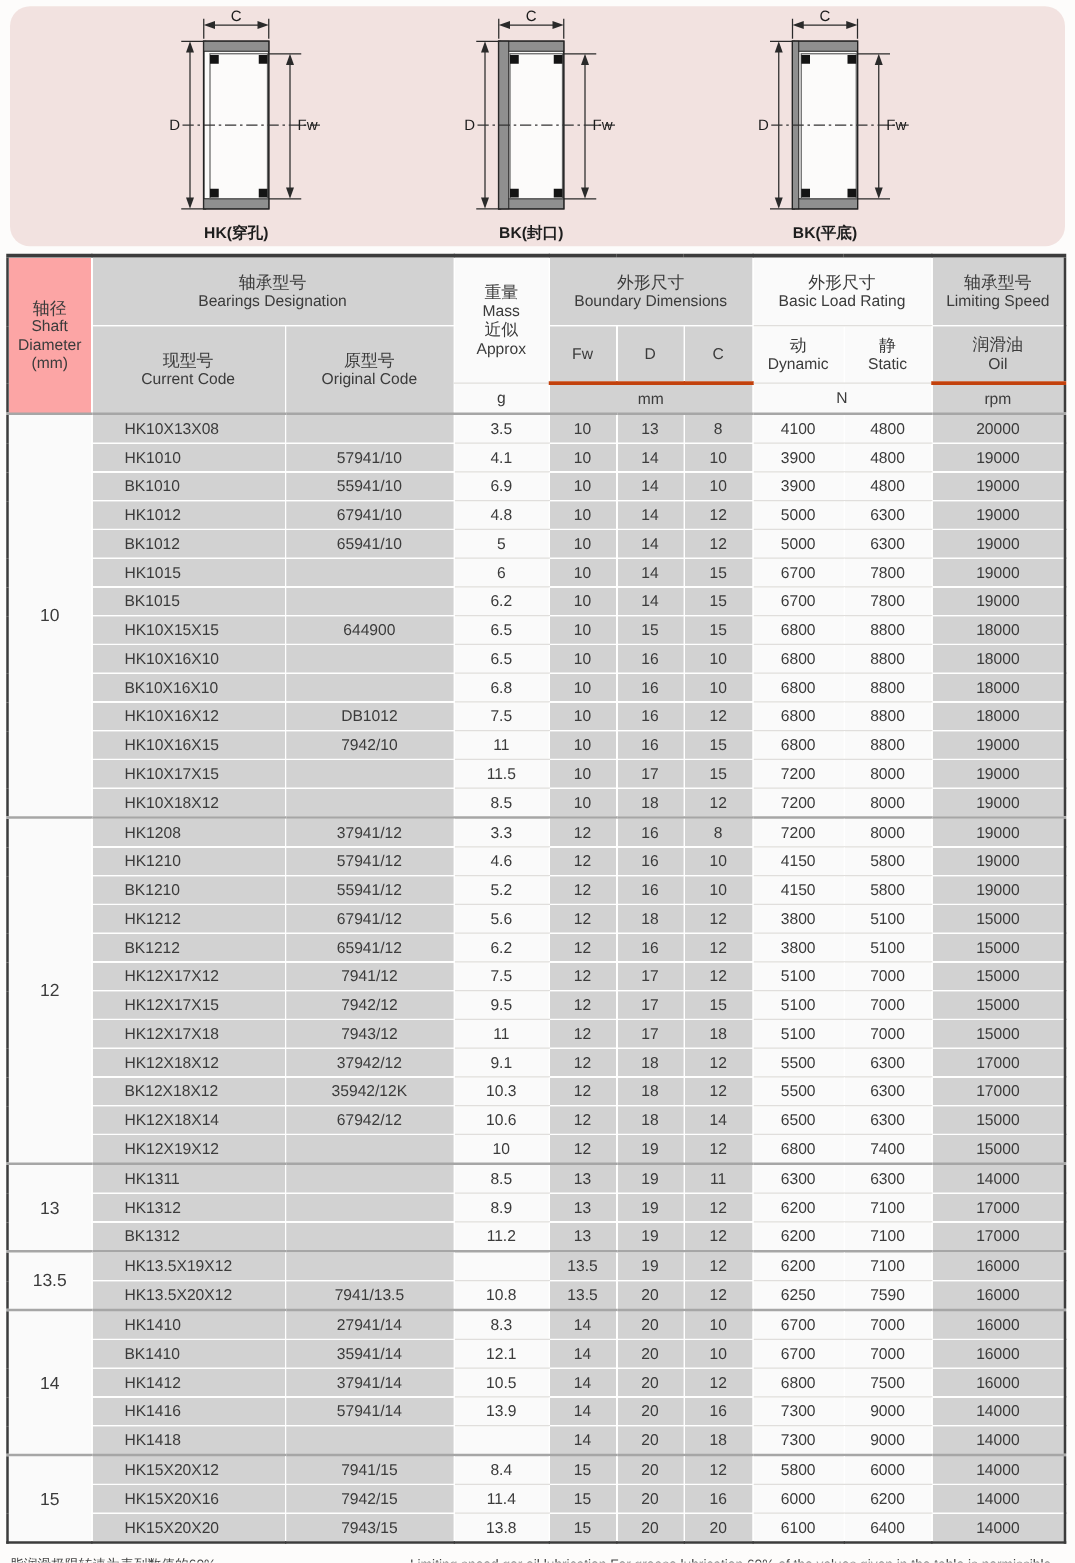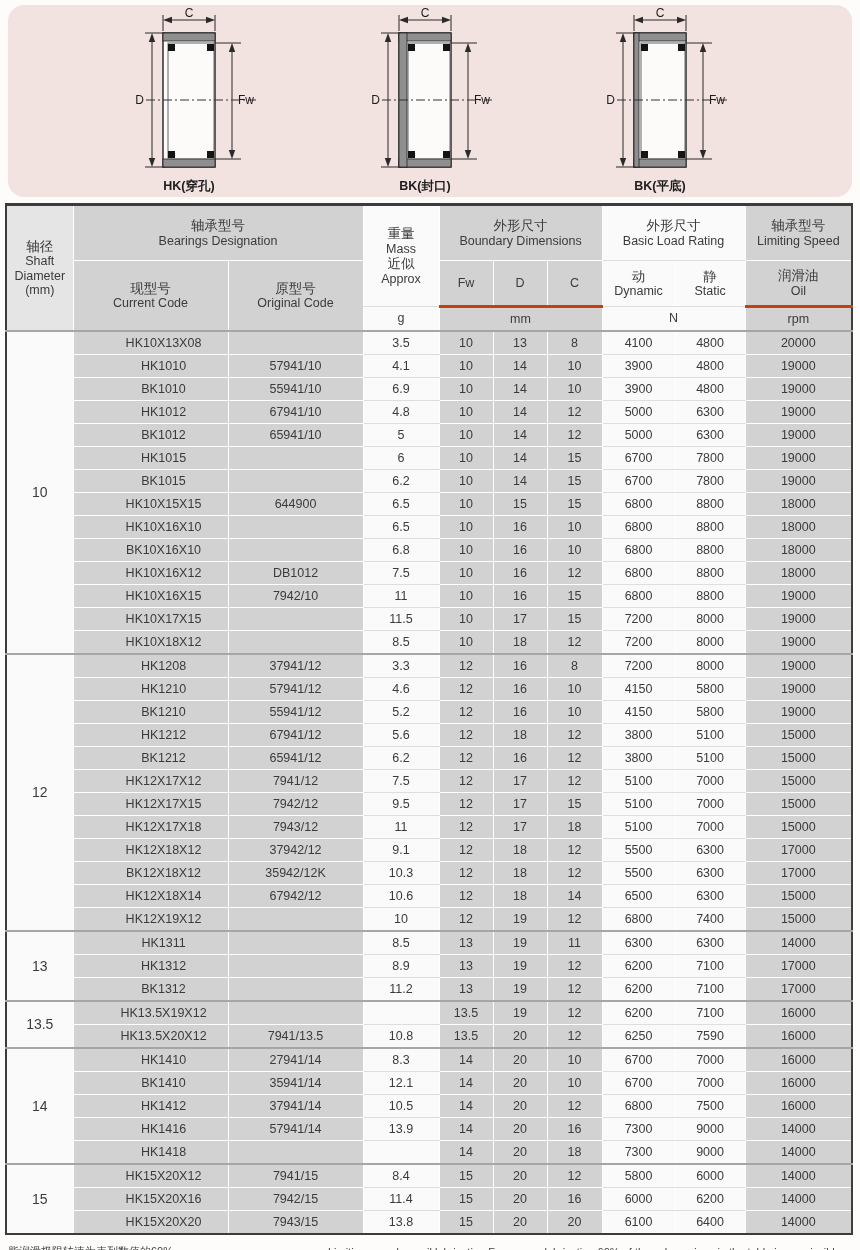--- a/index.html
+++ b/index.html
@@ -57,24 +57,24 @@
   td.g{background:#d2d2d2;}
   td.w{background:#fafafa;border-bottom:1px solid #e0dedc;}
   thead td{font-size:12.5px;}
   thead .zh{font-size:13.5px;display:block;}
   thead .en{display:block;}
   thead tr.h1 td{height:54px;}
   thead tr.h2 td{height:44px;}
   thead tr.h3 td{height:22px;border-top:3px solid #c2410c;}
   thead tr.h3 td.w{border-top:1px solid #cccccc;}
   tbody td{height:22px;}
-  tbody td.code{text-align:center;padding-left:26px;}
+  tbody td.code{text-align:left;padding-left:26px;}
   tbody tr.gs td{border-top:2px solid #a6a6a6;}
   tbody td.shaft{font-size:14px;background:#fafafa;border-bottom:1px solid #e0dedc;}
-  thead td.shafthead{background:#e5e5e5;}
+  thead td.shafthead{background:#fca5a5;}
   thead{border-bottom:2px solid #8a8a8a;}
   
   .footnote{
     display:flex;
     justify-content:space-between;
     align-items:center;
     padding:9px 10px 0 8px;
     font-size:11px;
     color:#434343;
   }

